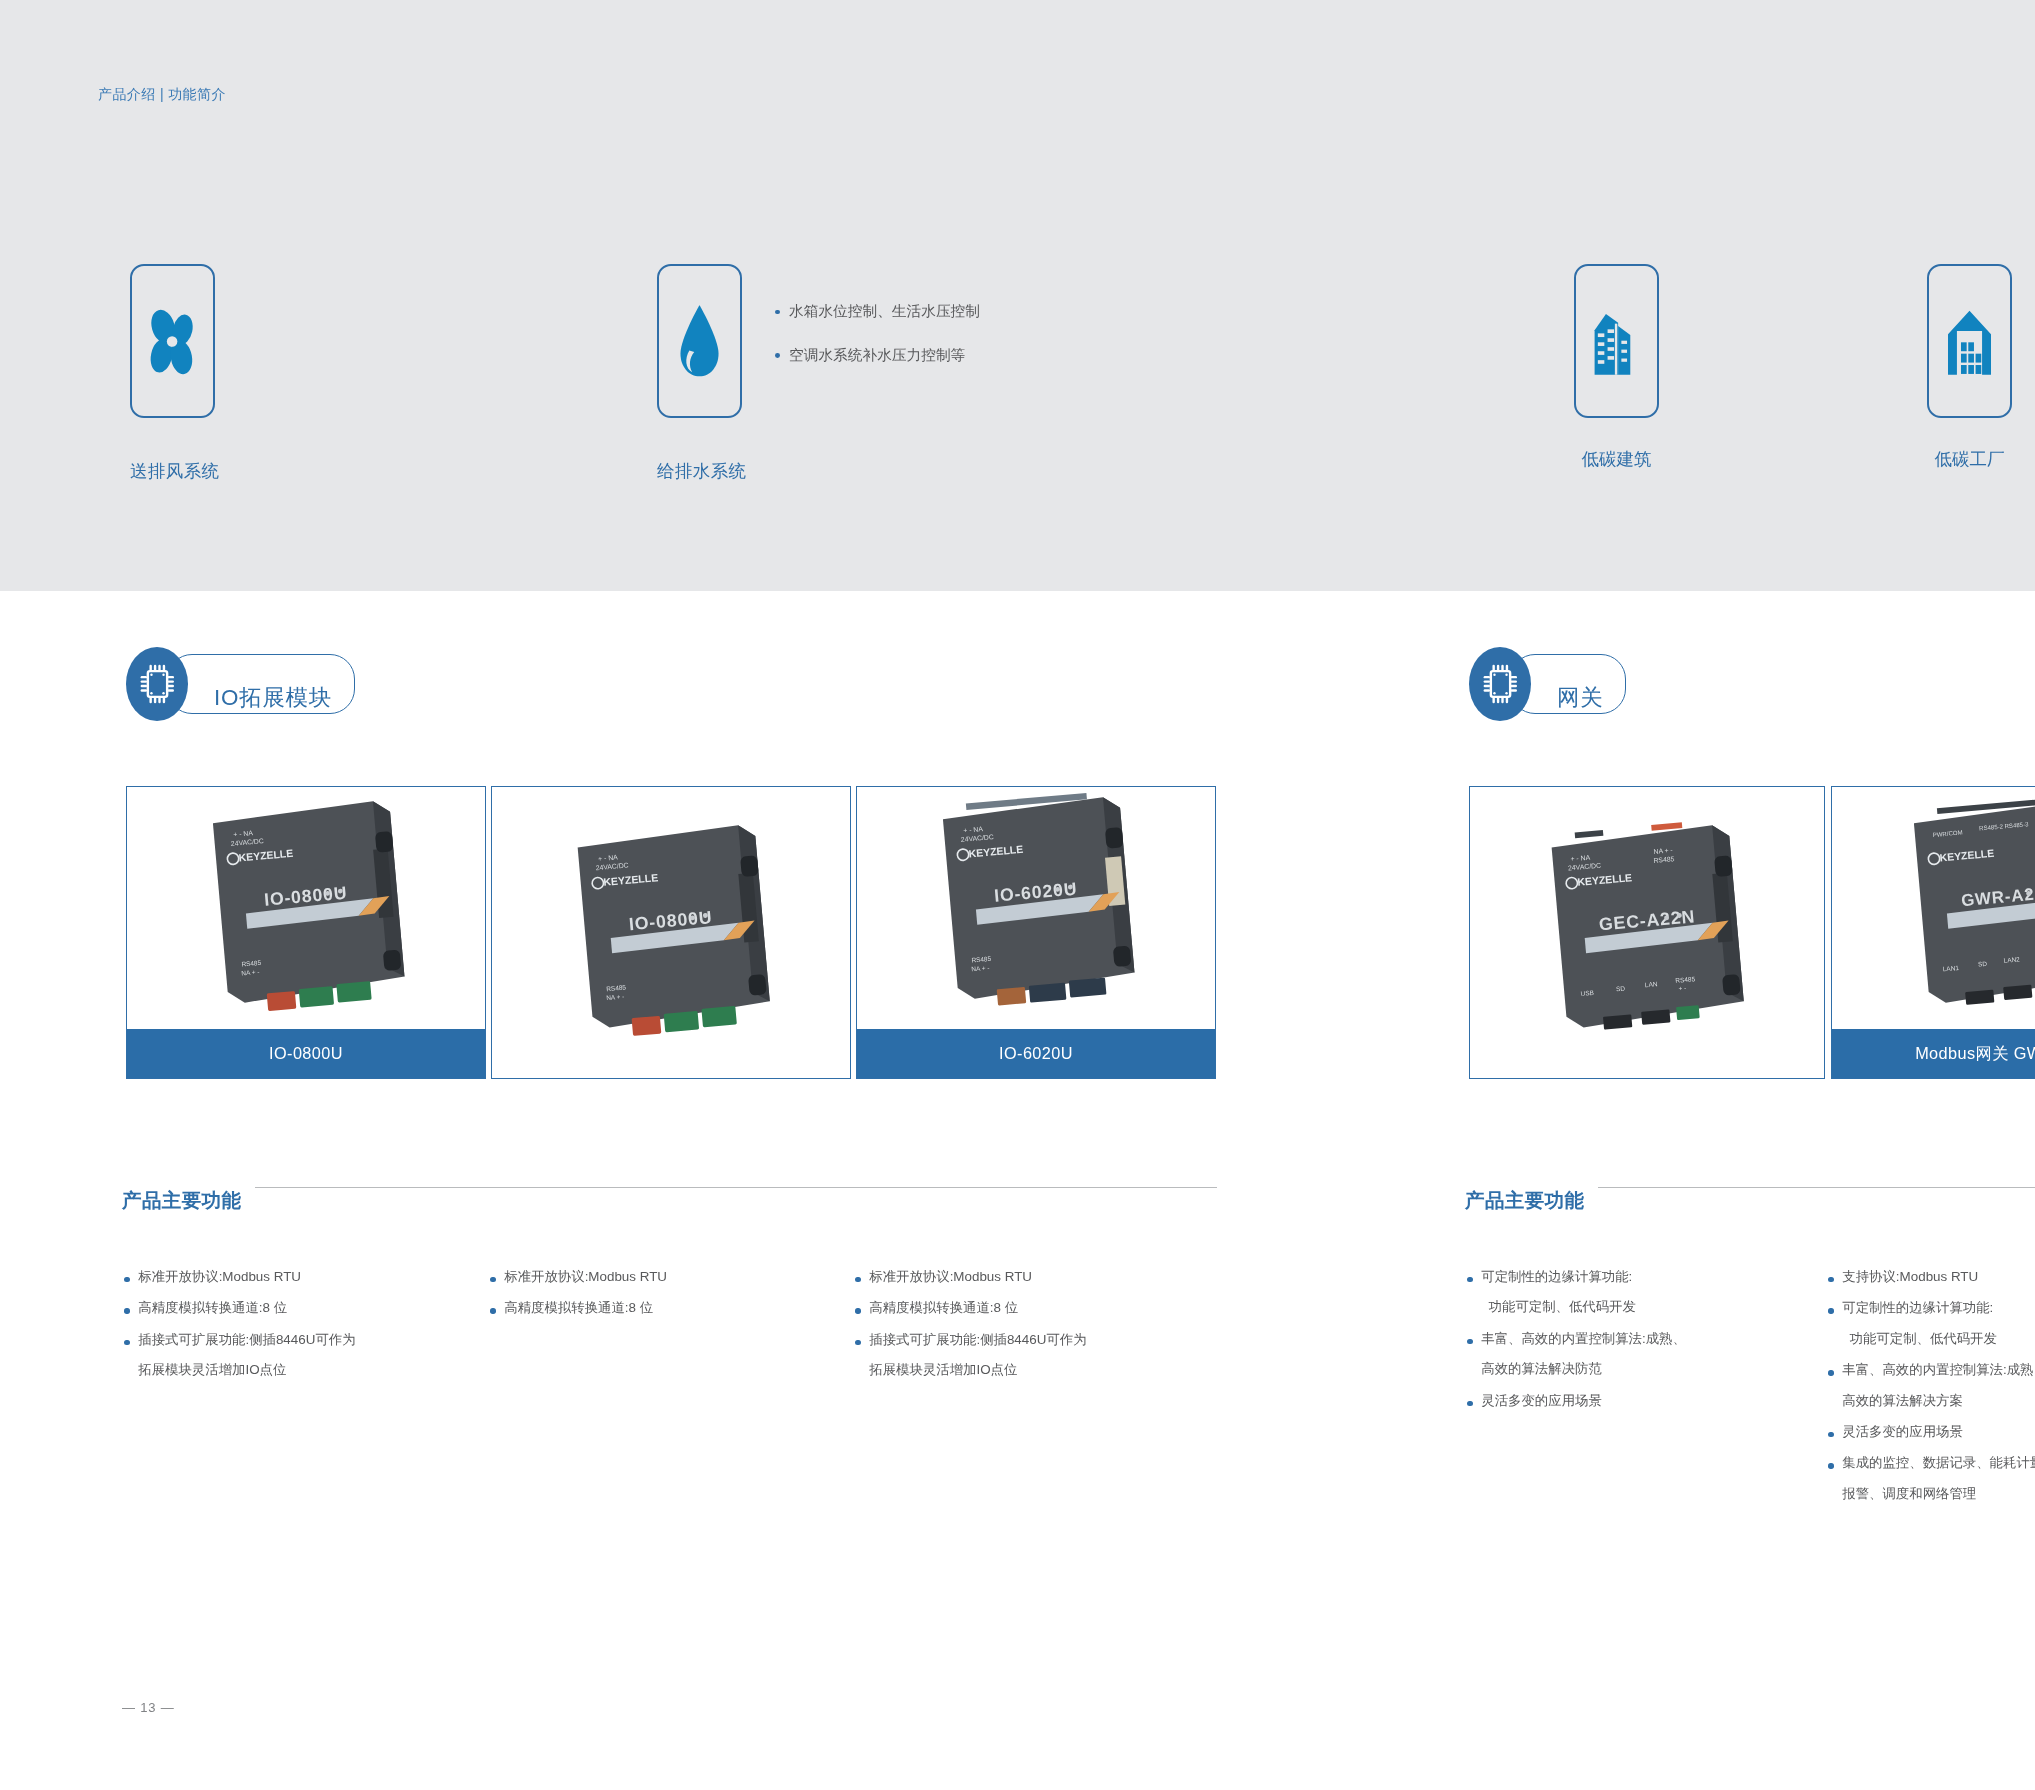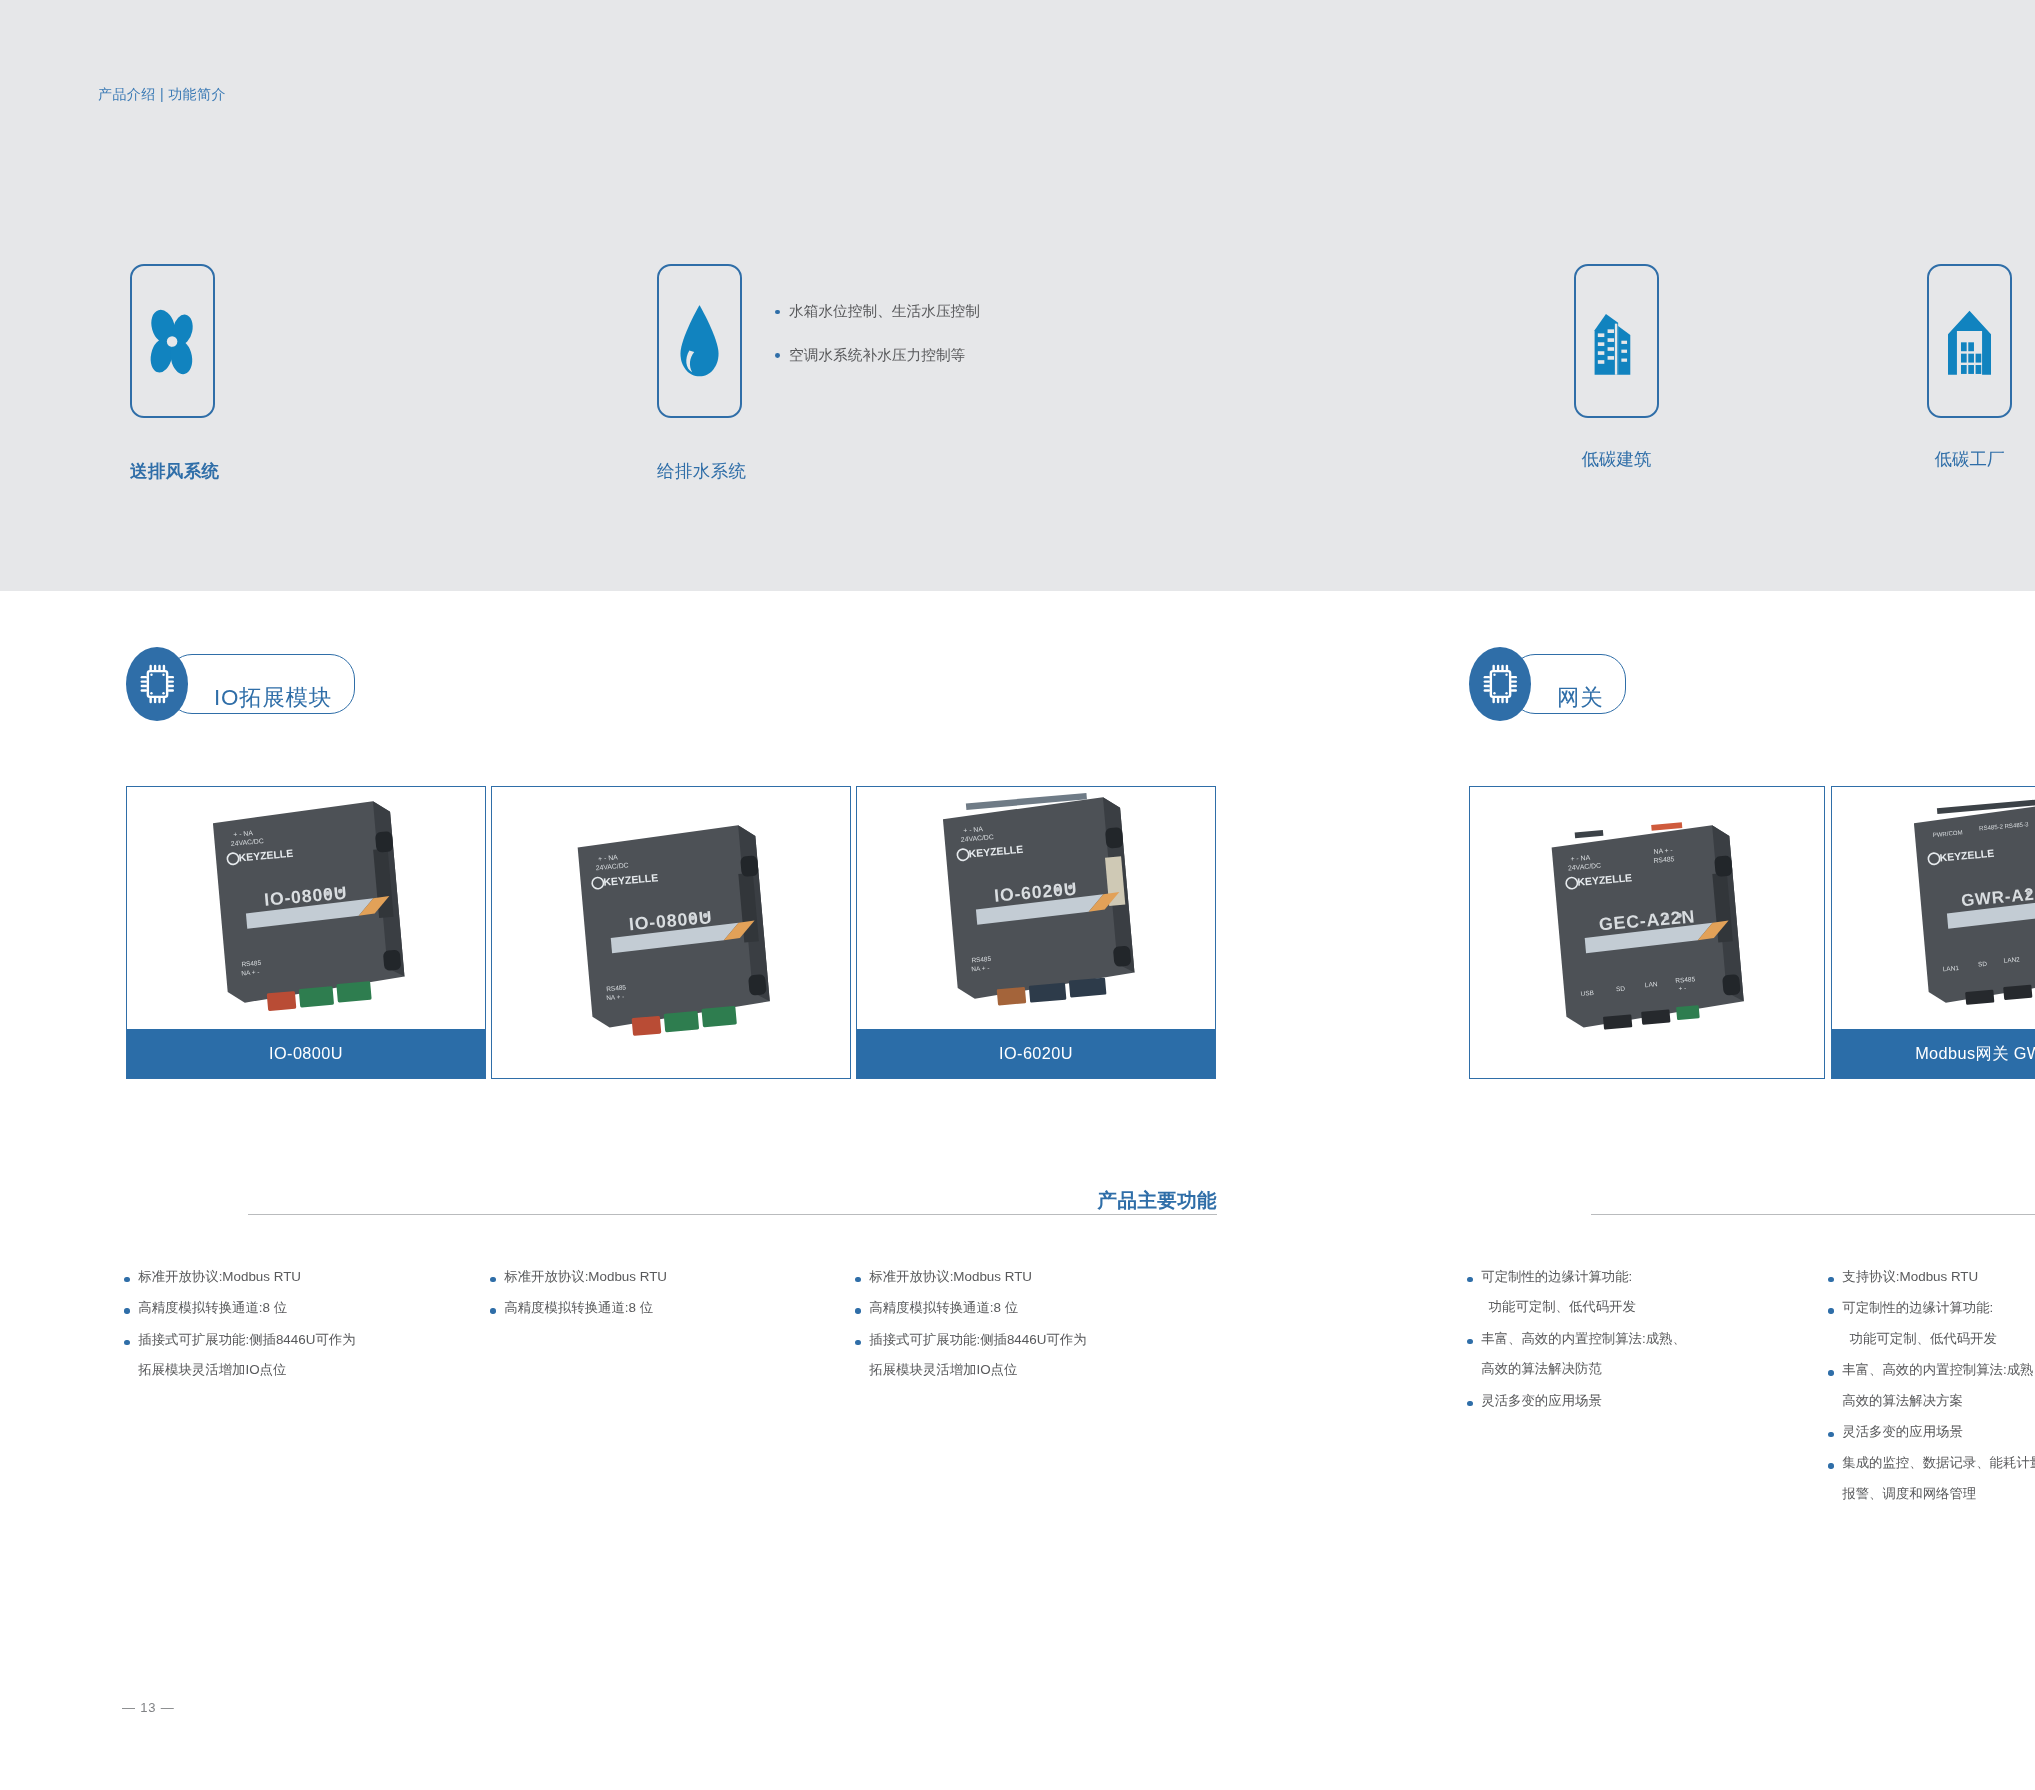--- a/index.html
+++ b/index.html
@@ -149,22 +149,21 @@
     white-space: nowrap;
   }
 
   
   .device { position: absolute; left: 0; top: 0; width: 100%; height: 100%; }
 
   
   .feat-head {
     position: absolute;
     display: flex;
-    align-items: flex-end;
-    flex-direction: column;
+    align-items: flex-start;
   }
   .feat-head .ft {
     font-size: 19.5px;
     font-weight: bold;
     color: #2f6ea8;
     white-space: nowrap;
     letter-spacing: 0.4px;
   }
   .feat-head .fl {
     height: 1.2px;
@@ -220,21 +219,21 @@
       <g fill="#1183bf">
         <ellipse cx="52" cy="58" rx="28" ry="42" transform="rotate(-16 52 58)"></ellipse>
         <ellipse cx="100" cy="66" rx="24" ry="38" transform="rotate(12 100 66)"></ellipse>
         <ellipse cx="48" cy="130" rx="26" ry="42" transform="rotate(12 48 130)"></ellipse>
         <ellipse cx="97" cy="134" rx="26" ry="42" transform="rotate(-10 97 134)"></ellipse>
       </g>
       <circle cx="74" cy="95" r="13" fill="#e6e7e9"></circle>
     </svg>
   </div>
 </div>
-<div class="app-caption" style="left:130px; top:459px;font-weight:bold;">送排风系统</div>
+<div class="app-caption" style="left:130px; top:459px;">送排风系统</div>
 
 <div class="app-block" style="left:657px; top:264px;">
   <div class="icon-frame">
     <svg width="53" height="81" viewBox="0 0 130 200">
       <path d="M65 10 C65 10 18 92 18 130 C18 162 39 186 65 186 C91 186 112 162 112 130 C112 92 65 10 65 10 Z" fill="#1183bf"></path>
       <path d="M40 122 C28 142 30 166 47 176 C38 160 40 140 52 126 Z" fill="#e6e7e9"></path>
     </svg>
   </div>
   <ul class="app-bullets">
     <li>水箱水位控制、生活水压控制</li>

